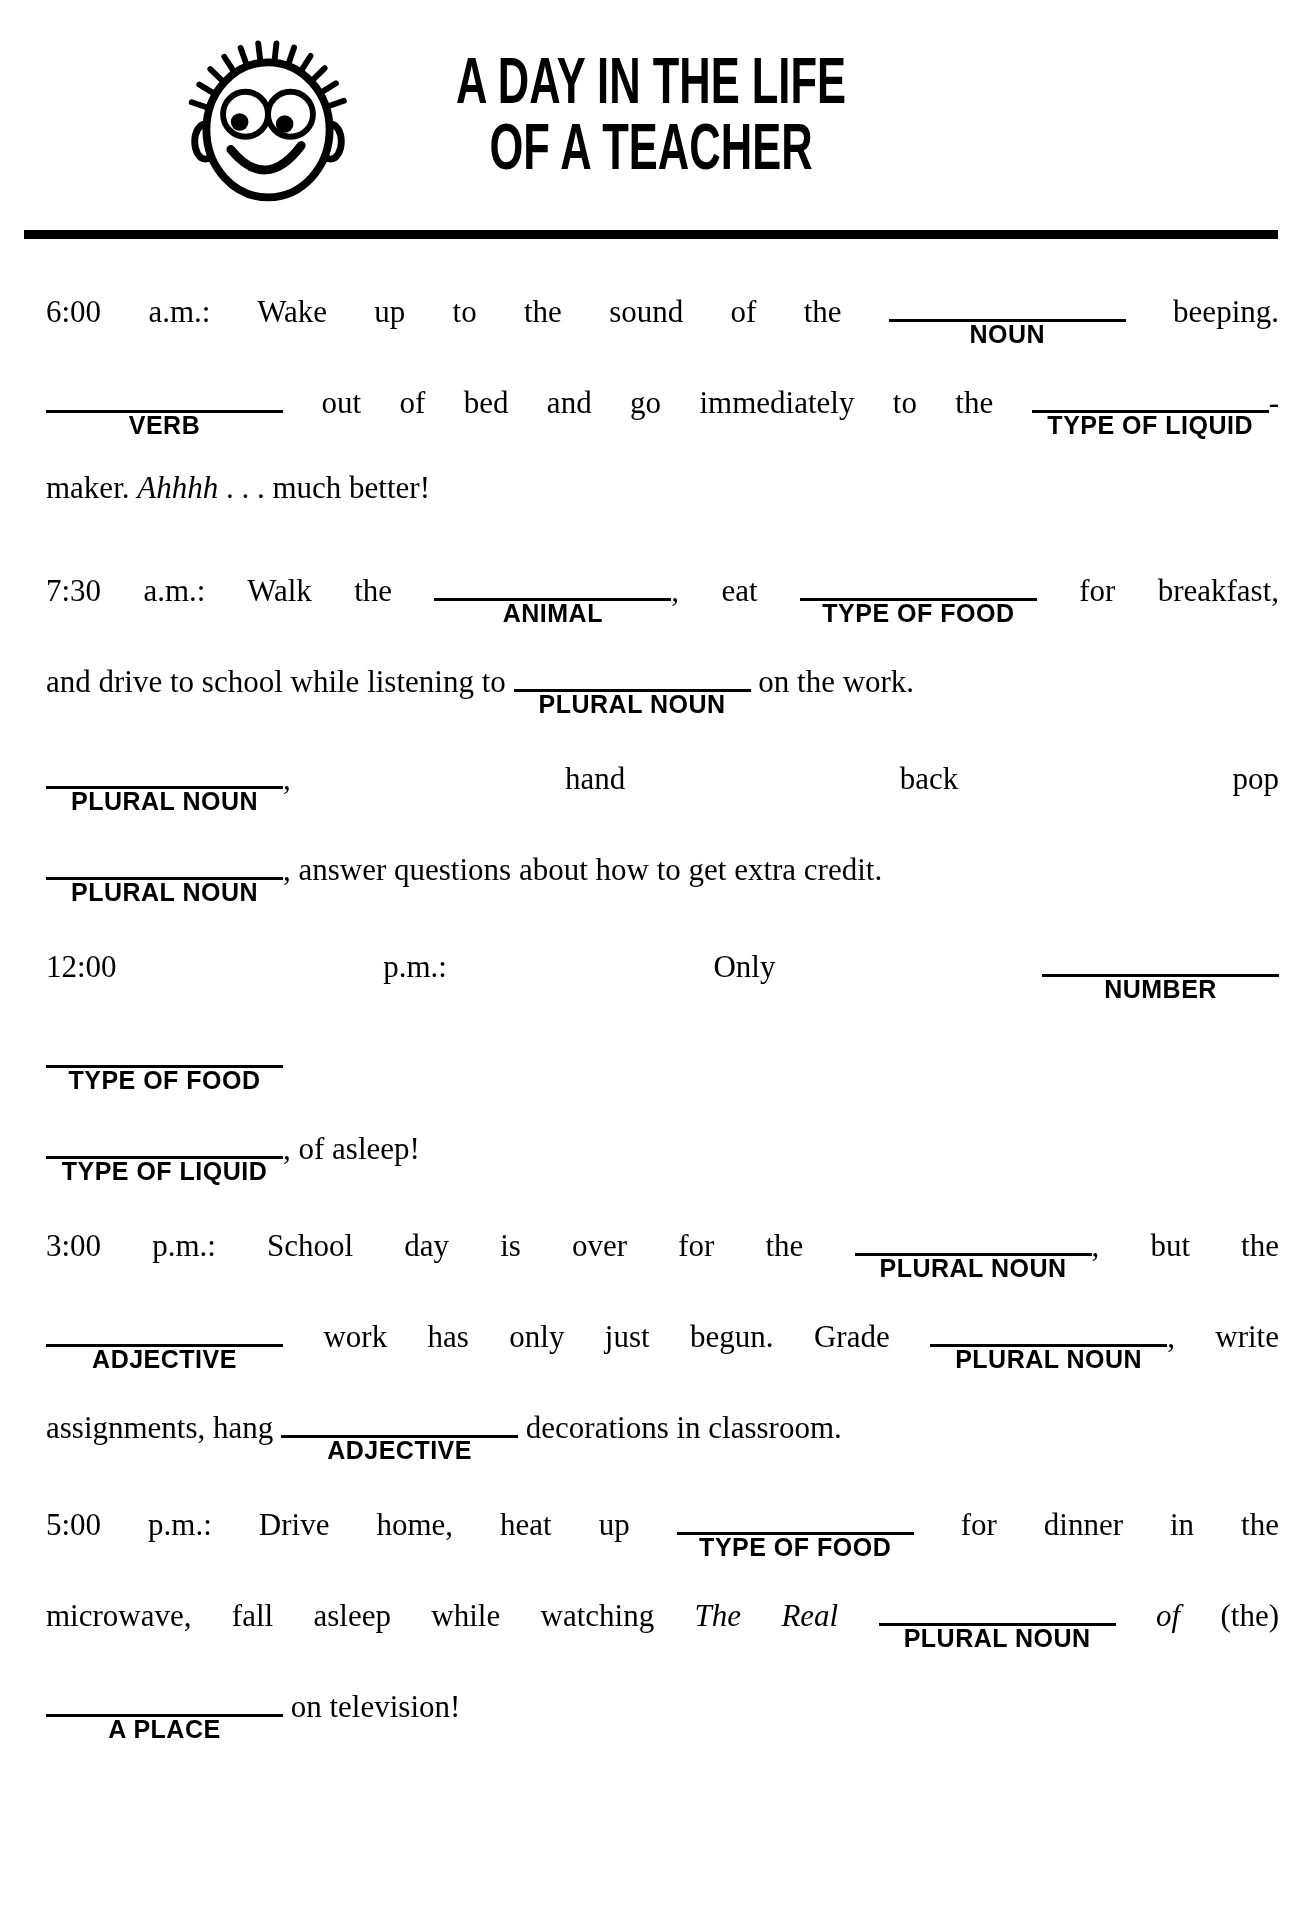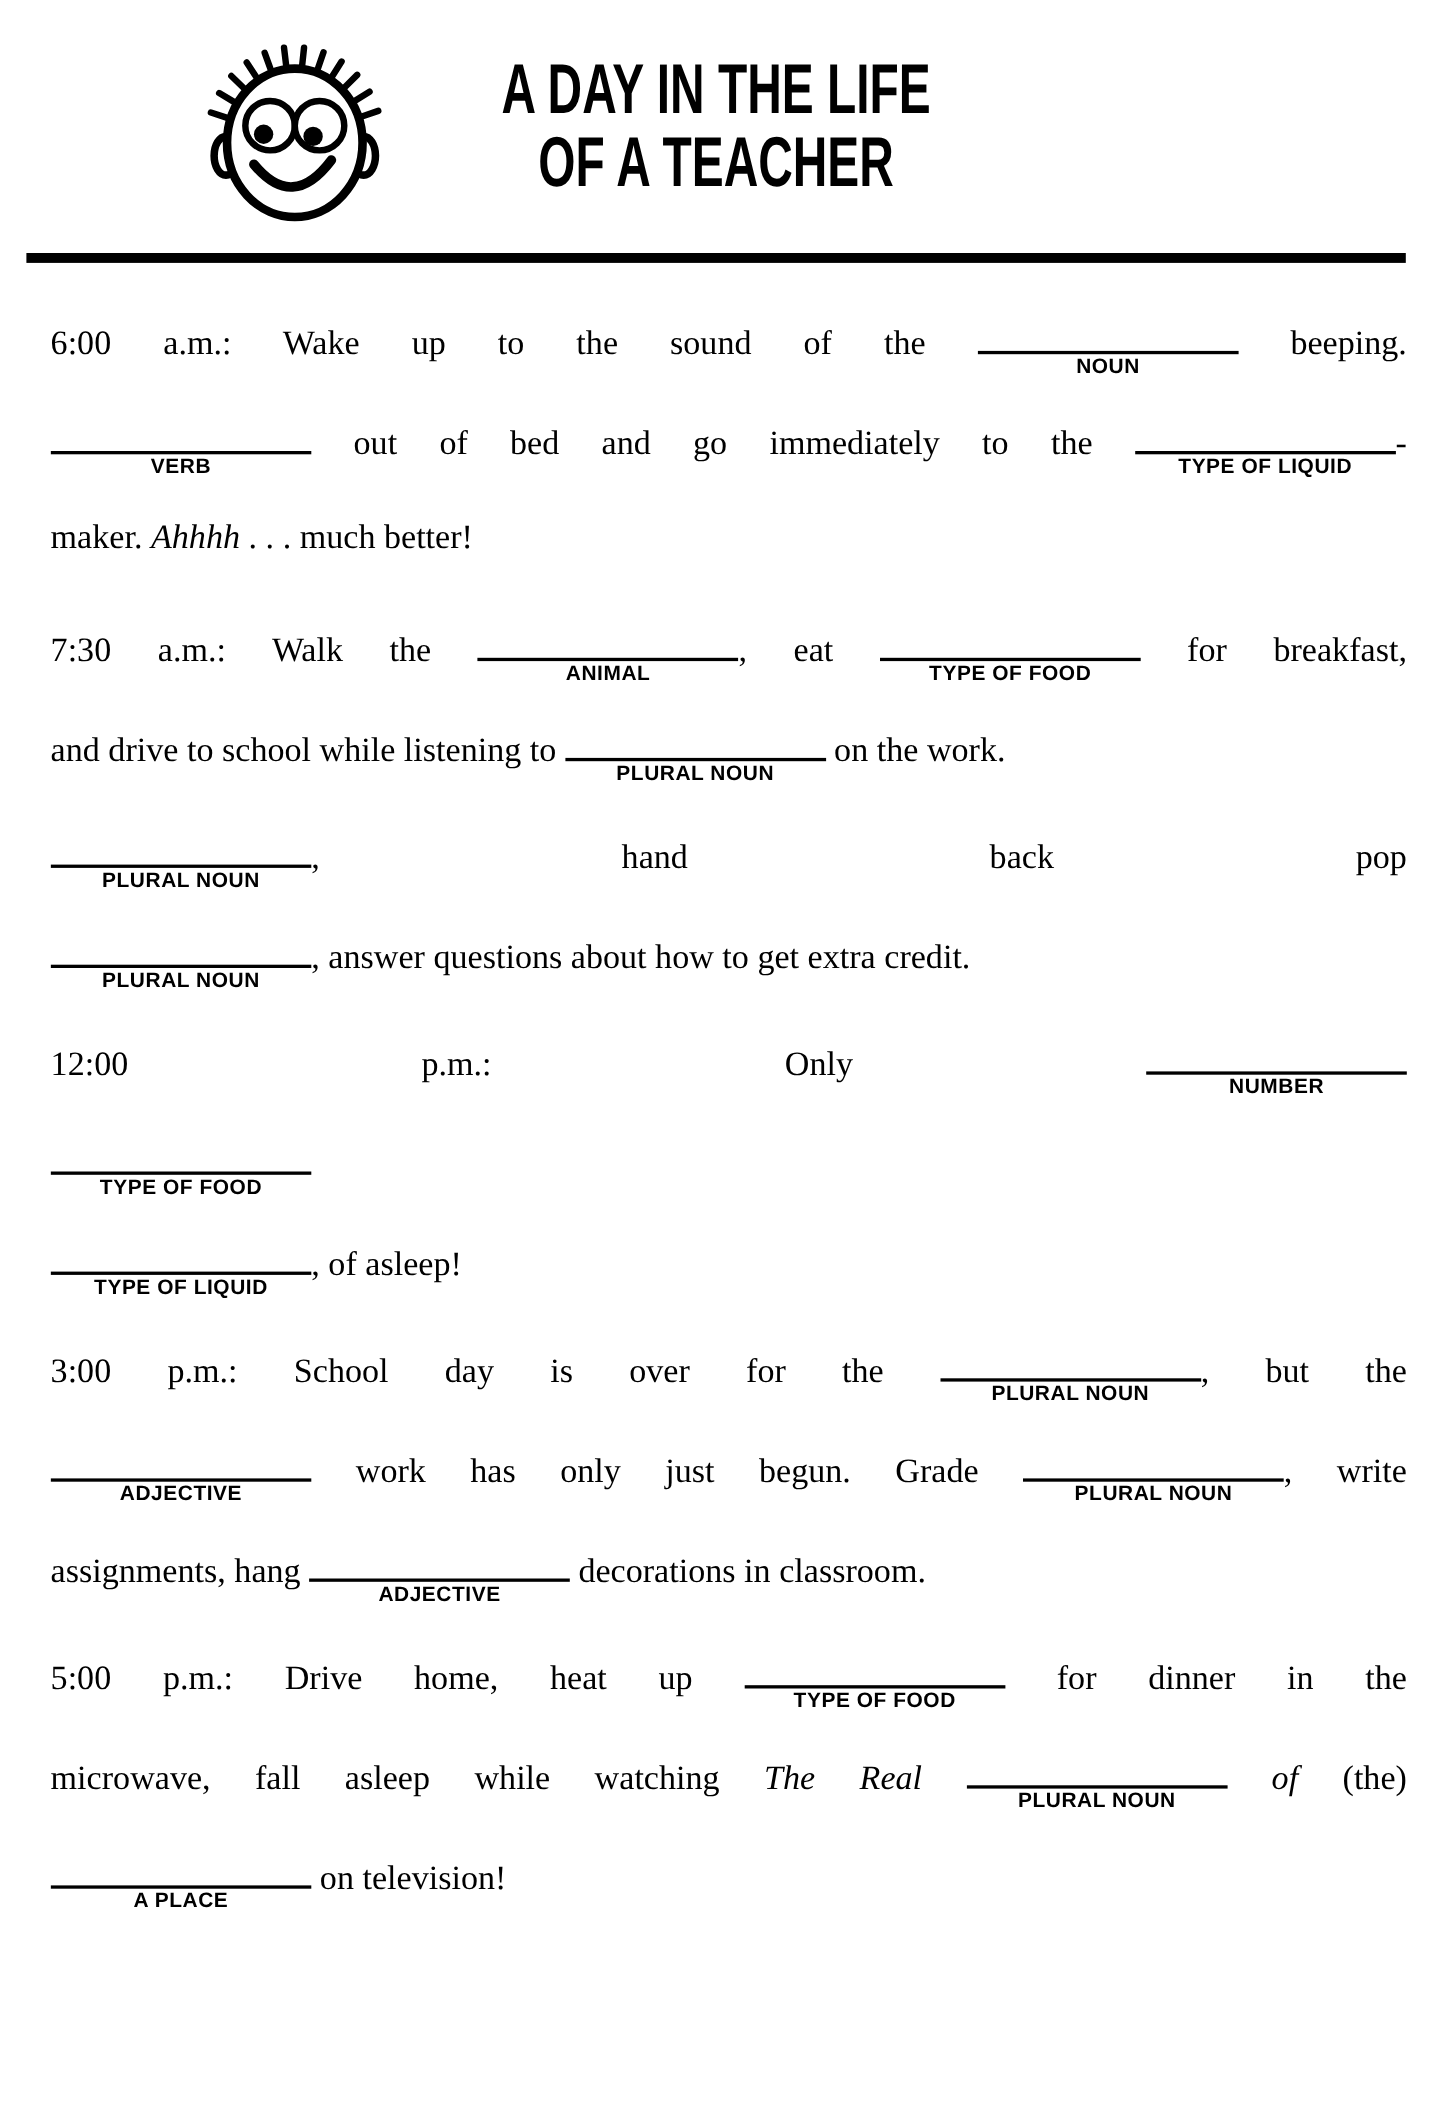--- a/index.html
+++ b/index.html
@@ -47,21 +47,21 @@
     vertical-align: baseline;
   }
   .blank-label {
     position: absolute;
     top: 41px;
     left: 50%;
     transform: translateX(-50%);
     white-space: nowrap;
     font-family: "Liberation Sans", sans-serif;
     font-weight: 700;
-    font-size: 19px;
+    font-size: 25px;
     letter-spacing: 0.5px;
     line-height: 20px;
   }
 </style>
 </head>
 <body>
 
 <div class="header">
   <div class="logo">
     <svg width="196" height="176" viewBox="0 0 200 180" xmlns="http://www.w3.org/2000/svg">

